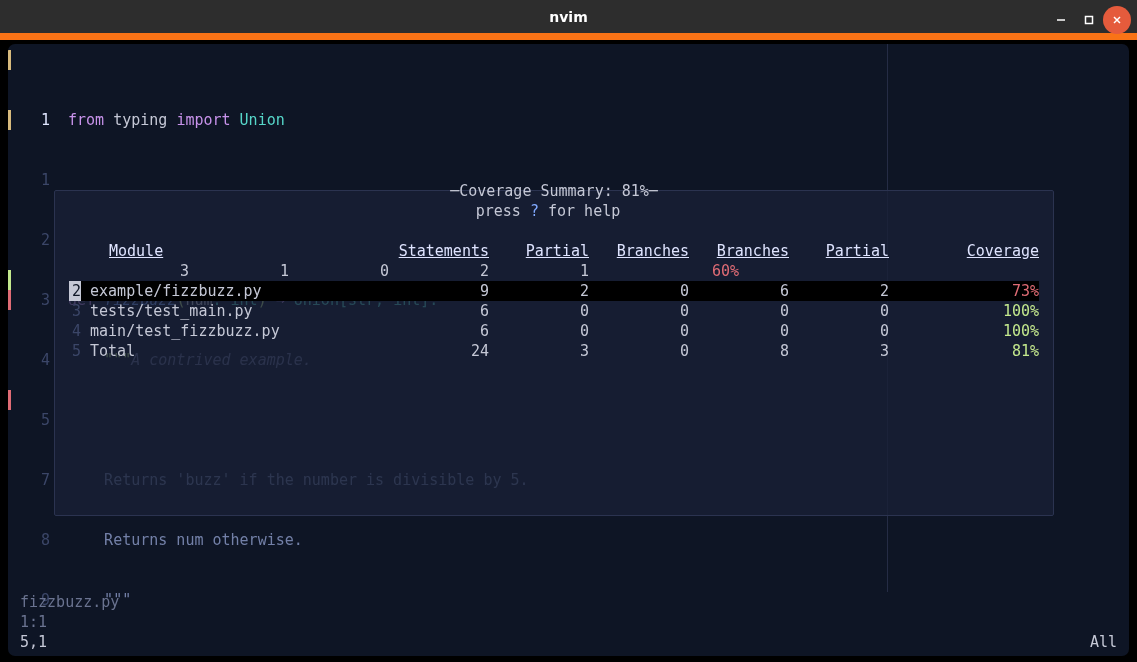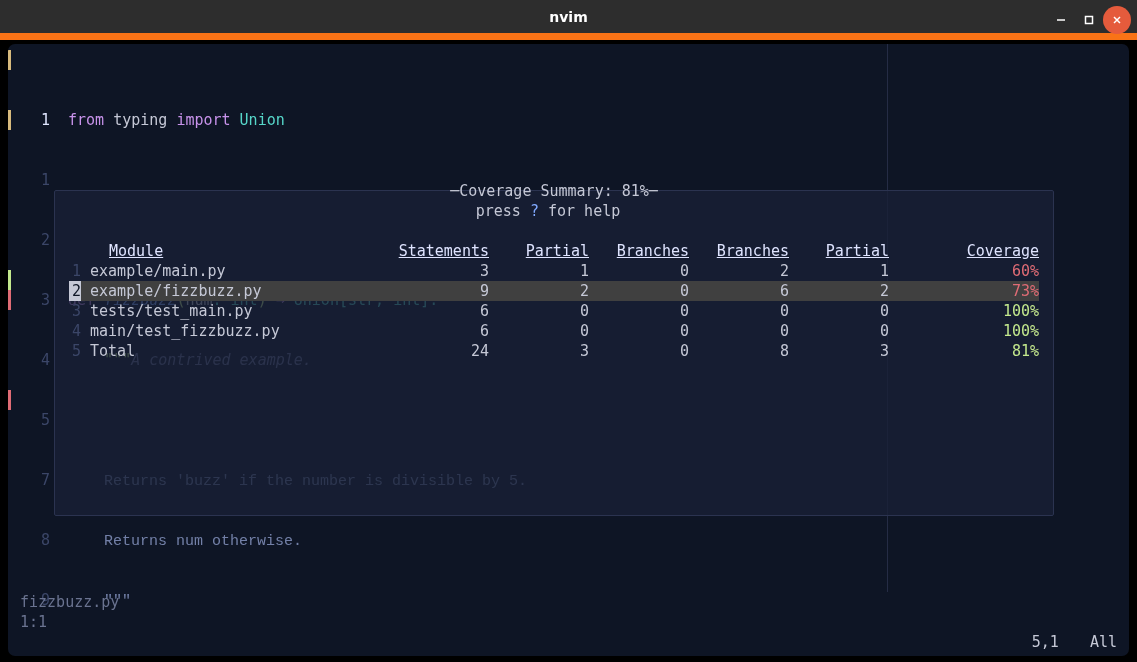--- a/index.html
+++ b/index.html
@@ -55,21 +55,21 @@
   }
   .code-line { height: 20px; }
   .gutter {
     display: inline-block;
     width: 60px;
     text-align: right;
     color: #3b4668;
     padding-right: 18px;
   }
   .gutter.cur { color: #e0e6ff; }
-  .code-text { color: #7380a8; font-family: Liberation Mono, monospace; } 
+  .code-text { color: #7380a8; } 
   .kw-from, .kw-import, .kw-def { color: #c792ea; }
   .fn { color: #82aaff; font-style: italic; }
   .paren { color: #c3e88d; }
   .type { color: #56d6c9; }
   .arrow { color: #c792ea; }
   .punct { color: #56d6c9; }
   .docq { color: #c3e88d; }
   .doc { color: #697098; font-style: italic; }
   .bright { color: #c5c8d6; }
 
@@ -103,21 +103,21 @@
     position:absolute;
     top:10px; left:0; right:12px;
     text-align:center;
     color:#c5c8d6;
   }
   .tbl {
     position:absolute;
     top:50px; left:14px; right:14px;
   }
   .tbl-row { height:20px; display:flex; }
-  .tbl-row.sel { background:#404040; }
+  .tbl-row.sel { background:#000000; }
   .cell { text-align:right; }
   .cell.mod { text-align:left; }
   .hdr { color:#dfe4ff; text-decoration: underline; }
   .c-mod { width: 300px; }
   .c-st  { width: 120px; }
   .c-mi  { width: 100px; }
   .c-ex  { width: 100px; }
   .c-br  { width: 100px; }
   .c-pa  { width: 100px; }
   .c-cv  { width: 150px; }
@@ -146,22 +146,22 @@
     justify-content: space-between;
     flex-direction: column;
   }
   .cmdline {
     position: absolute;
     left: 12px; right: 12px;
     bottom: 4px;
     height: 20px;
     color: #c5c8d6;
     display:flex;
-    justify-content: flex-end;
-    gap: 31px;
+    justify-content: space-between;
+    gap: 60px;
   }
 </style>
 </head>
 <body>
 
 <div class="titlebar">
   <span class="title">nvim</span>
   <div class="win-controls">
     <div class="win-btn">
       <svg width="12" height="12" viewBox="0 0 12 12">
@@ -220,21 +220,20 @@
         <span class="cell c-mod mod"><span style="display:inline-block;width:40px"></span><span class="hdr">Module</span></span>
         <span class="cell c-st hdr">Statements</span>
         <span class="cell c-mi hdr">Partial</span>
         <span class="cell c-ex hdr">Branches</span>
         <span class="cell c-br hdr">Branches</span>
         <span class="cell c-pa hdr">Partial</span>
         <span class="cell c-cv hdr">Coverage</span>
       </div>
       <div id="cov-rows">
           <div class="tbl-row">
-            <span class="cell c-mod mod"><span class="rownum">1</span>   <span>example/main.py</span></span>
             <span class="cell c-st">3</span>
             <span class="cell c-mi">1</span>
             <span class="cell c-ex">0</span>
             <span class="cell c-br">2</span>
             <span class="cell c-pa">1</span>
             <span class="cell c-cv cov-low">60%</span>
           </div>
           <div class="tbl-row sel">
             <span class="cell c-mod mod"><span class="rownum curf">2</span>   <span>example/fizzbuzz.py</span></span>
             <span class="cell c-st">9</span>

